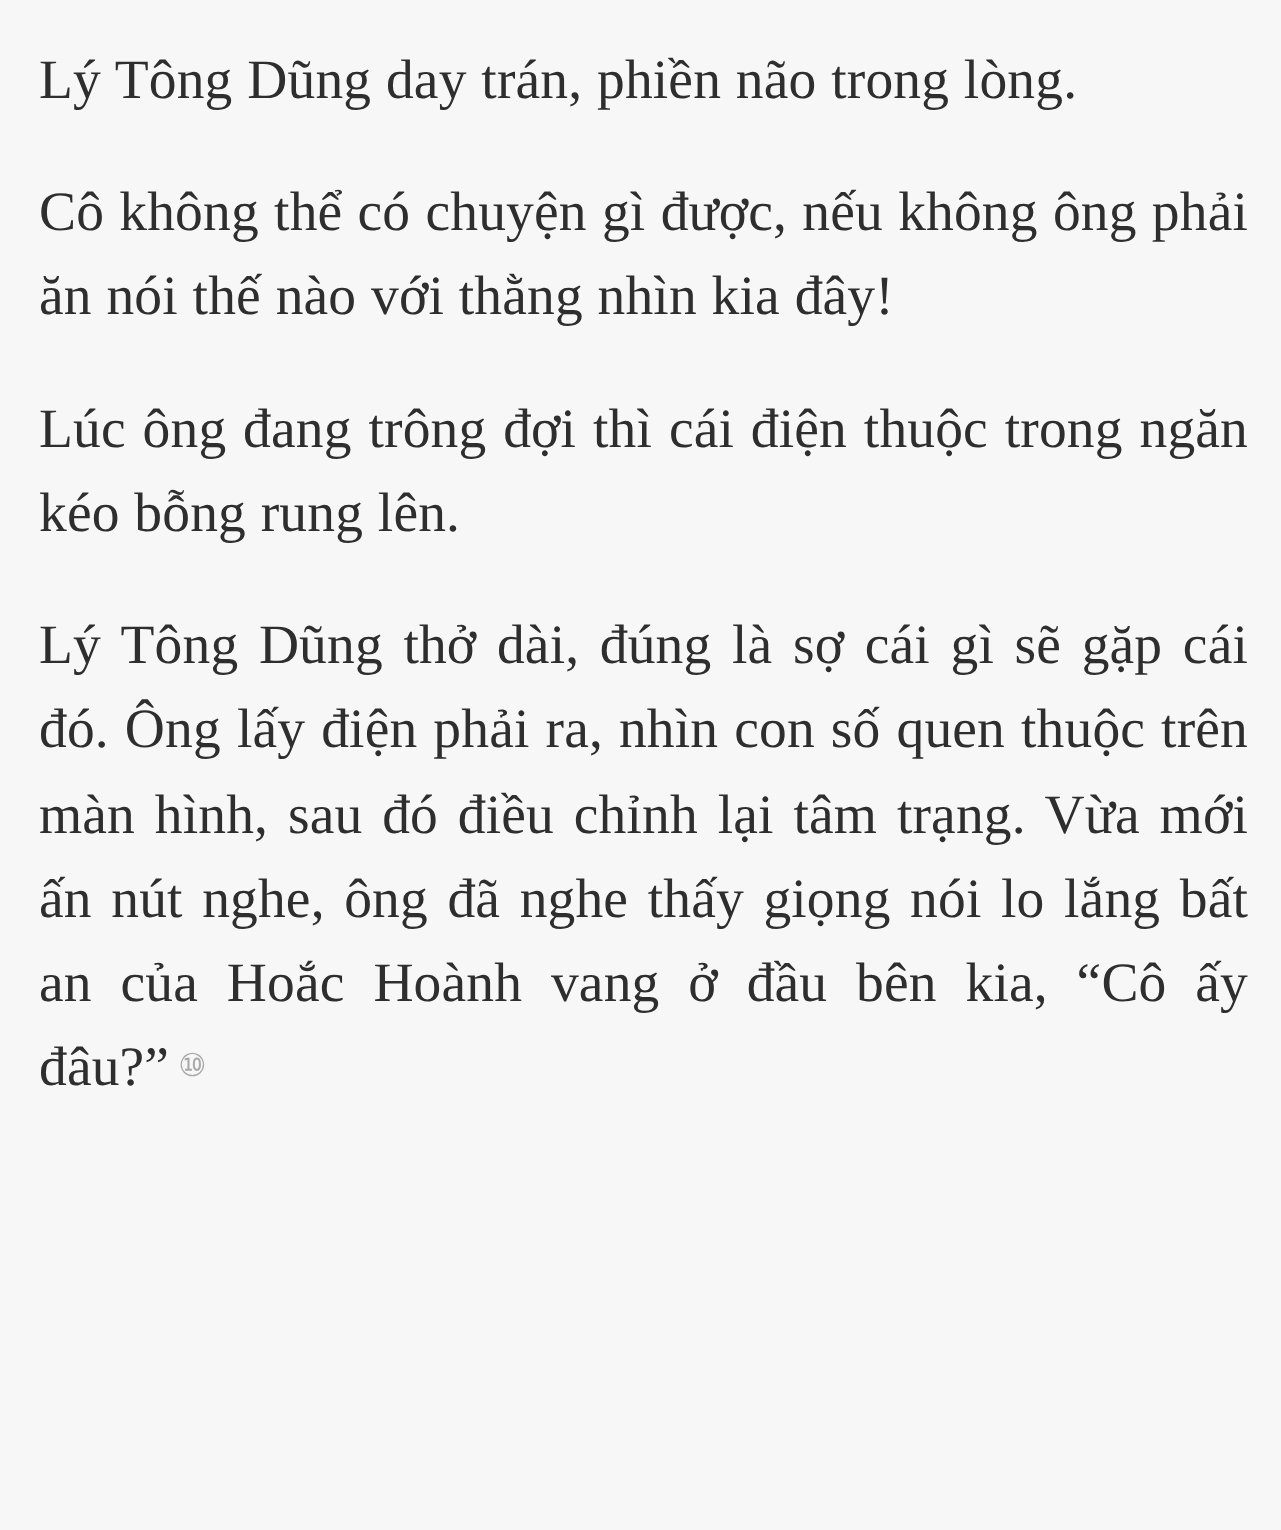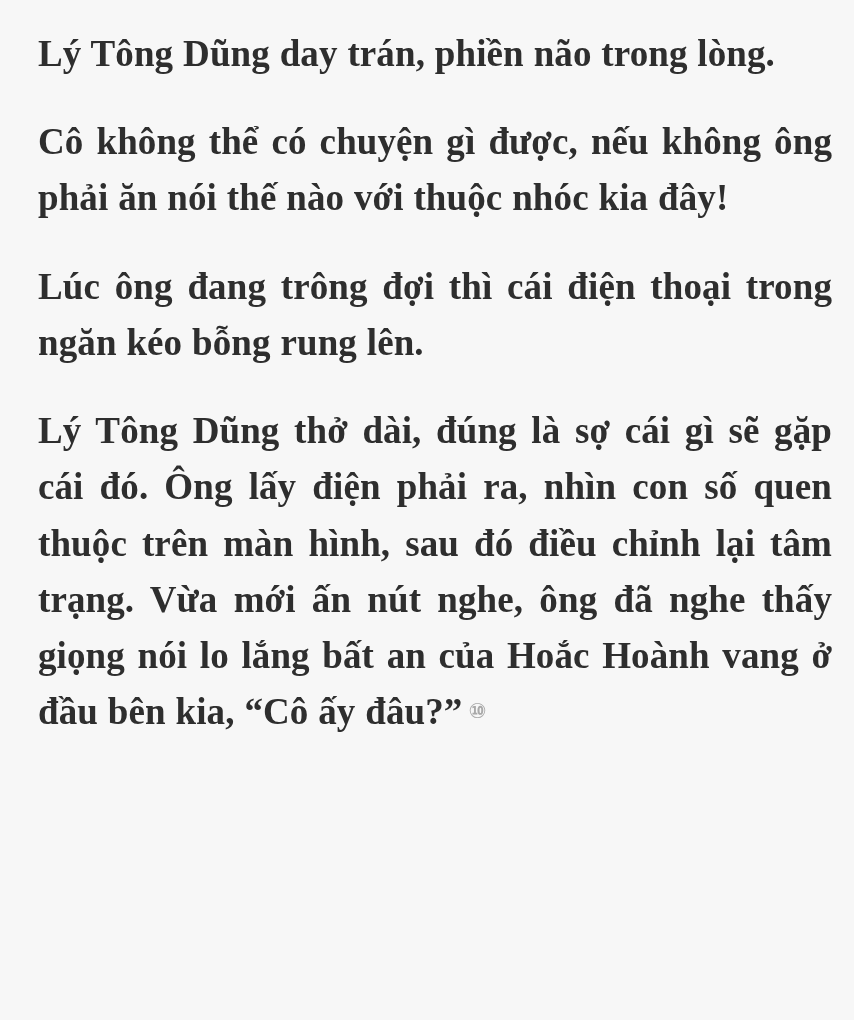--- a/index.html
+++ b/index.html
@@ -19,25 +19,24 @@
     height: 1020px;
     padding: 26px 22px 0 22px;
     background: #f7f7f7;
     color: #2b2b2b;
   }
   .para {
     font-size: 37px;
     line-height: 1.52;
     text-align: justify;
     text-justify: inter-word;
-    margin: 0 0 32px 16px;
+    margin: 0 0 32px 4px;
     letter-spacing: 0.1px;
     word-spacing: 0.5px;
     color: #2e2e2e;
-    font-weight: bold;
   }
   .para:last-child {
     margin-bottom: 0;
   }
   .marker {
     display: inline-block;
     font-family: "DejaVu Sans", sans-serif;
     font-size: 21px;
     line-height: 1;
     vertical-align: 4px;
@@ -47,19 +46,19 @@
     top: -2px;
   }
 </style>
 </head>
 <body>
 
 <div class="reader">
 
   <p class="para">Lý Tông Dũng day trán, phiền não trong lòng.</p>
 
-  <p class="para">Cô không thể có chuyện gì được, nếu không ông phải ăn nói thế nào với thuộc nhóc kia đây!</p>
+  <p class="para">Cô không thể có chuyện gì được, nếu không ông phải ăn nói thế nào với thằng nhìn kia đây!</p>
 
-  <p class="para">Lúc ông đang trông đợi thì cái điện thoại trong ngăn kéo bỗng rung lên.</p>
+  <p class="para">Lúc ông đang trông đợi thì cái điện thuộc trong ngăn kéo bỗng rung lên.</p>
 
   <p class="para"><span>Lý Tông Dũng thở dài, đúng là sợ cái gì sẽ gặp cái đó. Ông lấy điện phải ra, nhìn con số quen thuộc trên màn hình, sau đó điều chỉnh lại tâm trạng. Vừa mới ấn nút nghe, ông đã nghe thấy giọng nói lo lắng bất an của Hoắc Hoành vang ở đầu bên kia, “Cô ấy đâu?”</span><span class="marker">⑩</span></p>
 
 </div>
 
 </body></html>

